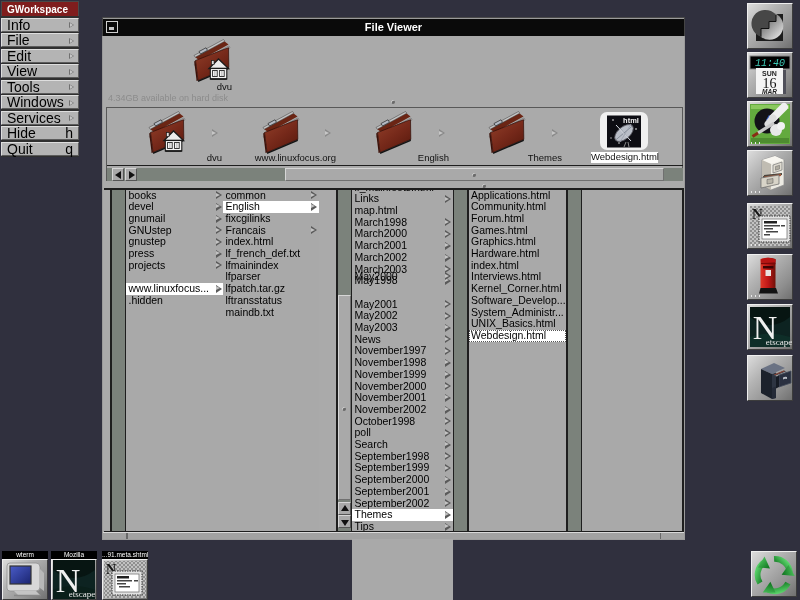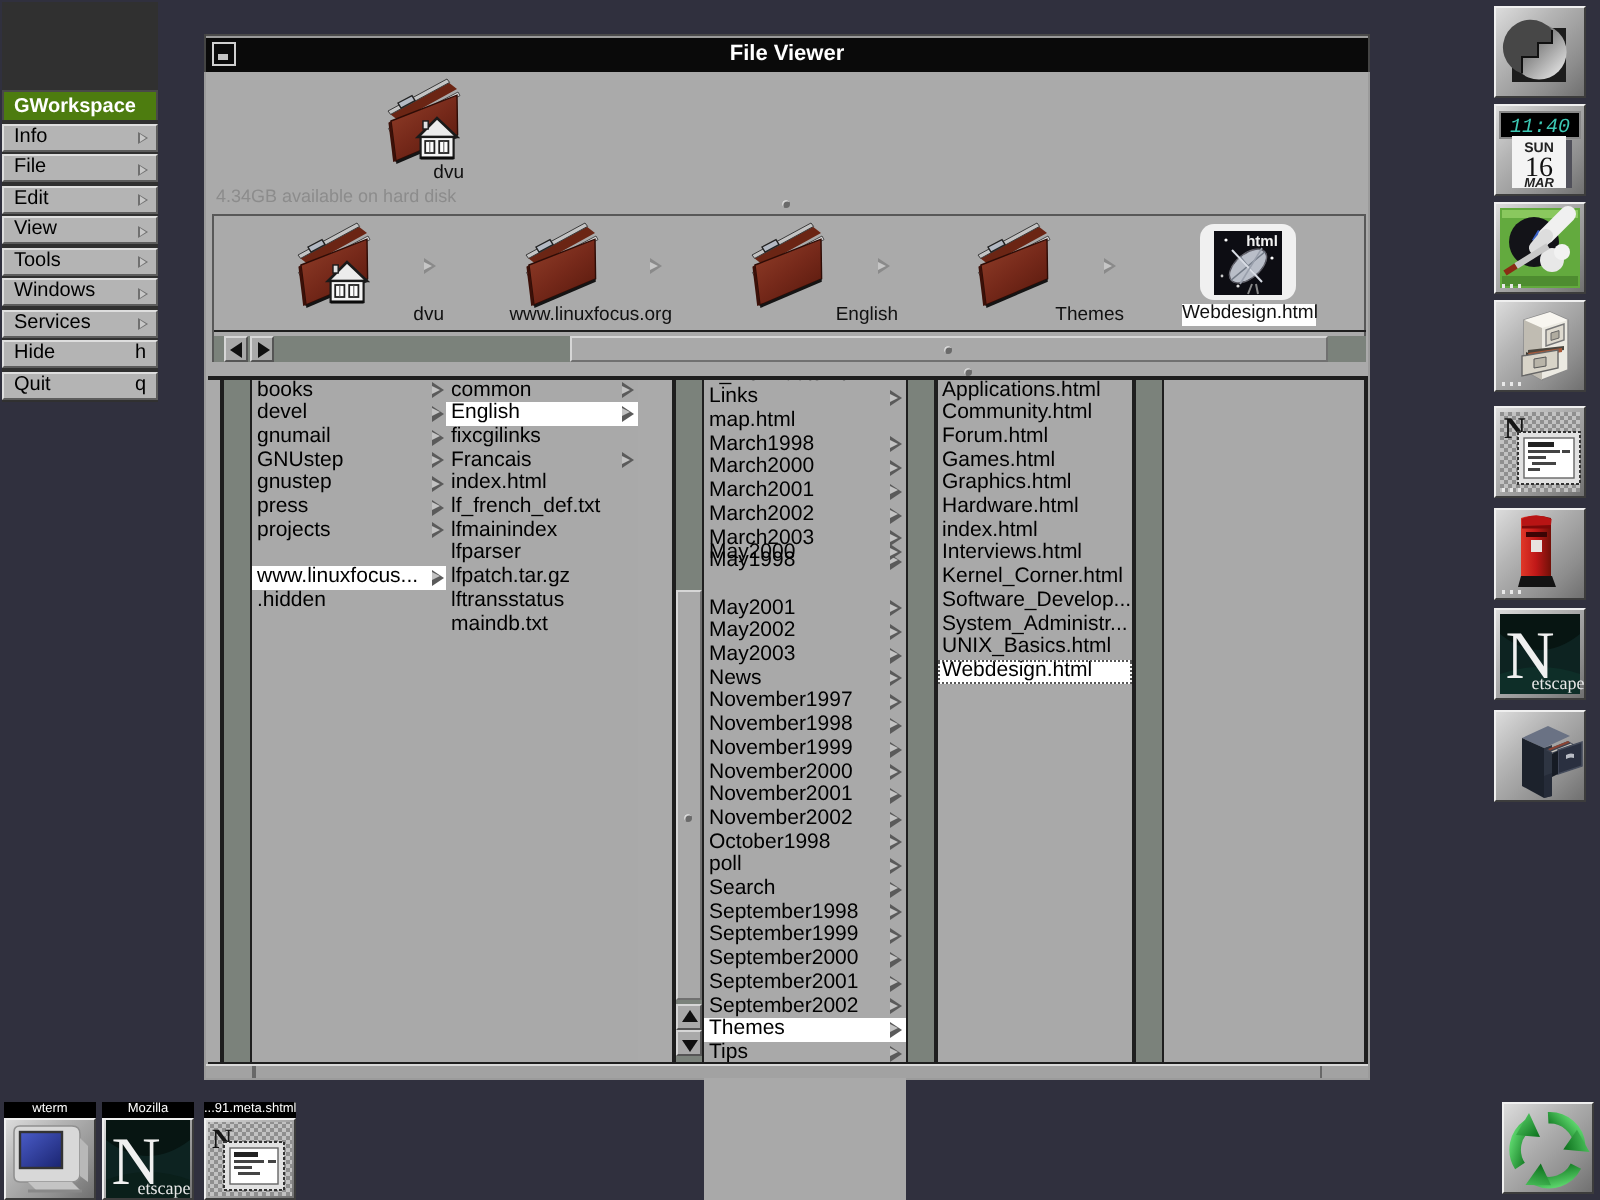--- a/index.html
+++ b/index.html
@@ -1,20 +1,20 @@
 <!DOCTYPE html>
 <html><head><meta charset="utf-8"><style>
 html,body{margin:0;padding:0;width:800px;height:600px;overflow:hidden;background:#30303e;
 font-family:"Liberation Sans",sans-serif;}
 *{box-sizing:border-box;}
 .abs{position:absolute;}
 .menu{position:absolute;left:1px;top:1px;width:78px;background:#303030;padding-bottom:1px;}
-.mtitle{height:15px;background:#4d7c0f;color:#fff;font-weight:bold;font-size:10px;
-line-height:15px;padding-left:5px;border:1px solid #494949;border-bottom:none;margin-top:44px;}
-.mitem{height:14px;margin-top:1.5px;background:#b4b4b4;color:#000;font-size:10px;
+.mtitle{height:15px;background:#7f1d1d;color:#fff;font-weight:bold;font-size:10px;
+line-height:15px;padding-left:5px;border:1px solid #494949;border-bottom:none;}
+.mitem{height:14px;margin-top:1.5px;background:#b4b4b4;color:#000;font-size:14px;
 line-height:12.5px;padding-left:5px;position:relative;
 border-top:1px solid #dedede;border-left:1px solid #dedede;
 border-right:1px solid #5c5c5c;border-bottom:1px solid #5c5c5c;}
 .mkey{position:absolute;right:5px;top:0;}
 .marr{position:absolute;right:4px;top:3.5px;width:0;height:0;
 border:3px solid transparent;border-left:5px solid #707070;border-right:none;}
 .marr:after{content:"";position:absolute;left:-4.5px;top:-2px;width:0;height:0;
 border:2px solid transparent;border-left:3px solid #c8c8c8;border-right:none;}
 .win{position:absolute;left:102px;top:17px;width:583px;height:523px;
 background:#aaa;border:1px solid #9b9b9b;border-top:none;}

